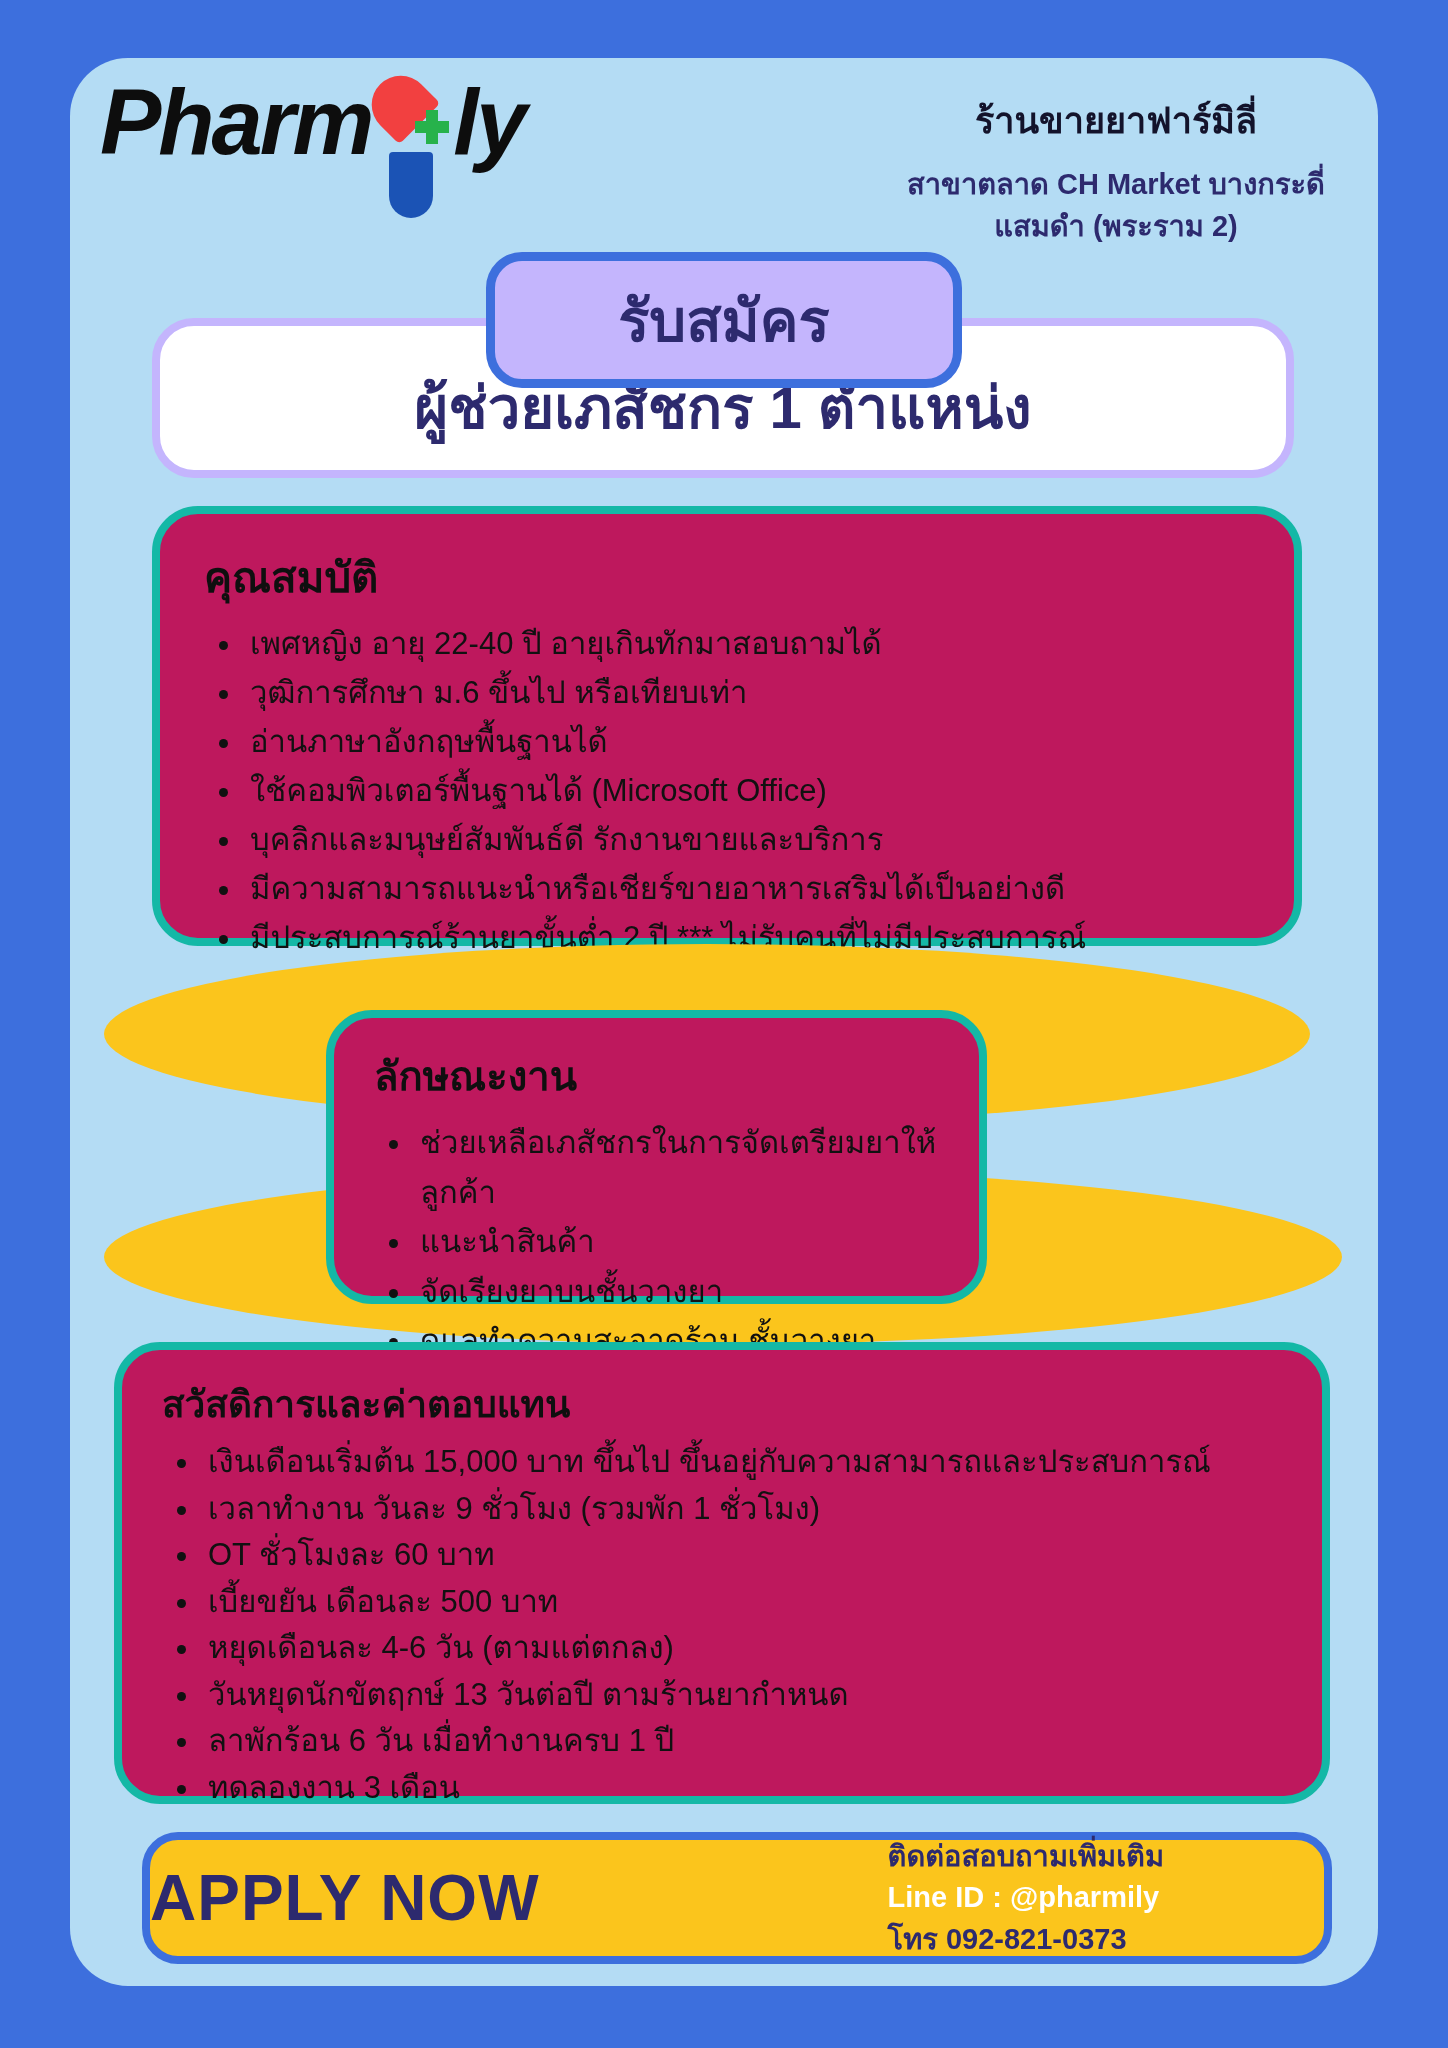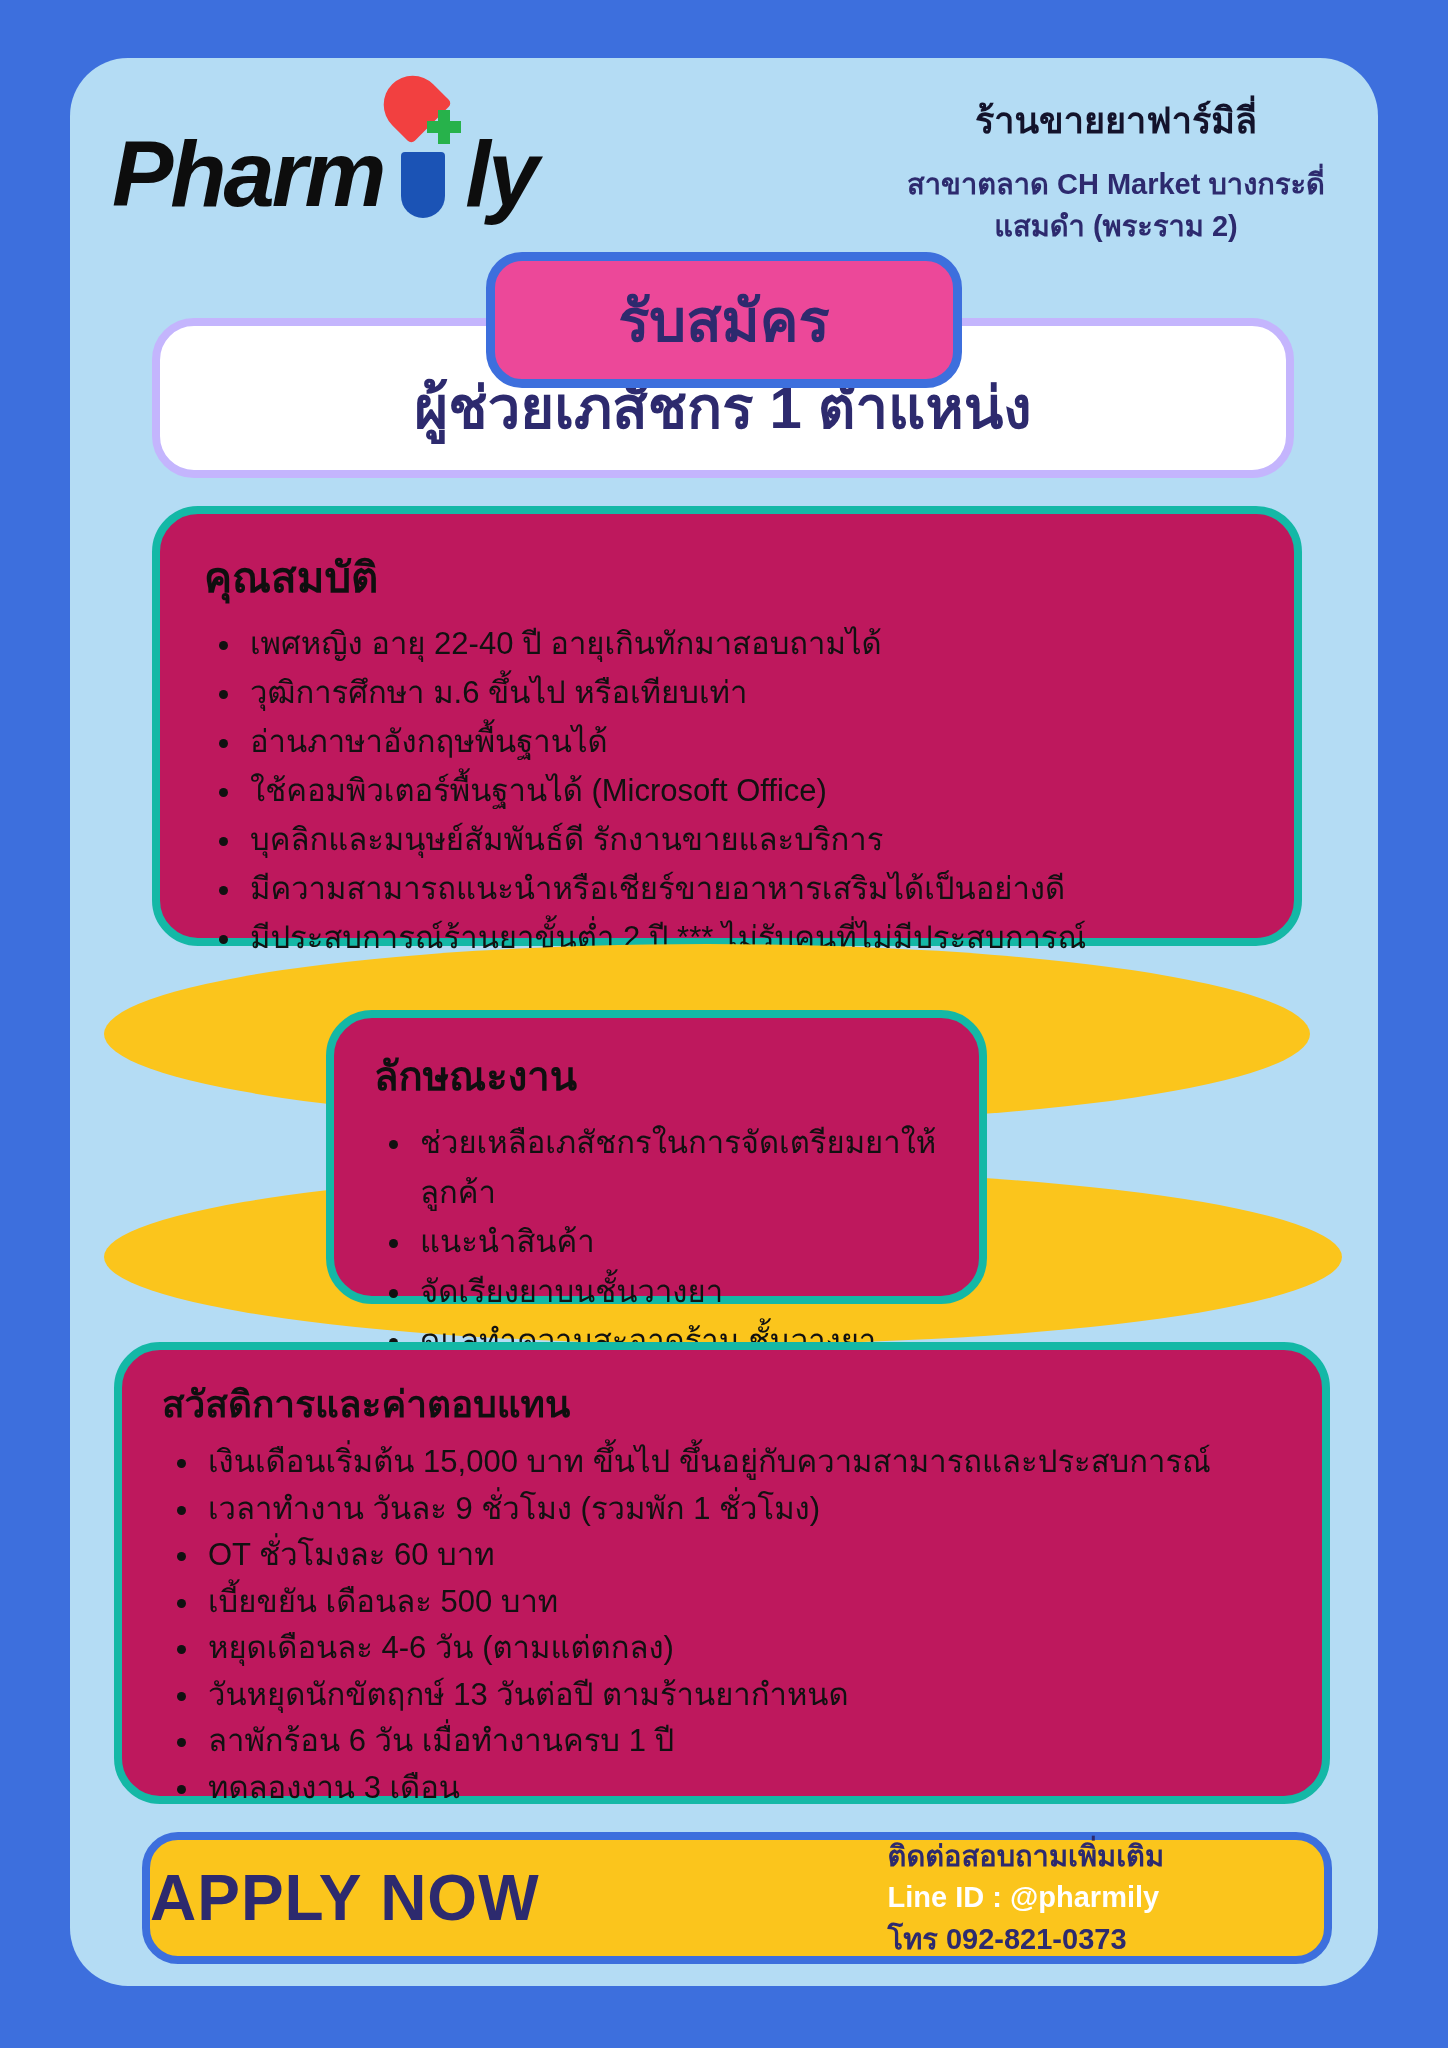--- a/index.html
+++ b/index.html
@@ -9,21 +9,21 @@
     background:#3d6fdd;
     overflow:hidden;
     font-family:"Liberation Sans","DejaVu Sans",sans-serif;
   }
   
   .card{
     position:absolute;left:70px;top:58px;width:1308px;height:1928px;
     background:#b4dcf4;border-radius:58px;
   }
   
-  .logo{position:absolute;left:112px;top:76px;height:150px;display:flex;align-items:flex-end;}
+  .logo{position:absolute;left:100px;top:76px;height:150px;display:flex;align-items:flex-start;}
   .logo-word{
     font-size:92px;font-weight:bold;font-style:italic;
     color:#0d0d0d;letter-spacing:-3px;line-height:1;
     padding-bottom:6px;
   }
   .capsule{position:relative;width:86px;height:150px;margin:0 -2px;}
   .cap-red{
     position:absolute;left:2px;top:0px;width:58px;height:56px;
     background:#f24040;border-radius:29px 29px 5px 5px;
     transform:rotate(-45deg);
@@ -35,21 +35,21 @@
     position:absolute;left:20px;top:76px;width:44px;height:66px;
     background:#1b53b5;border-radius:4px 4px 22px 22px;
   }
   
   .store{position:absolute;right:92px;top:92px;width:480px;text-align:center;}
   .store-name{font-size:36px;font-weight:bold;color:#13132b;margin-bottom:14px;}
   .store-branch{font-size:29px;font-weight:bold;color:#2d2a6e;line-height:1.45;}
   
   .badge{
     position:absolute;left:50%;transform:translateX(-50%);top:252px;
-    width:458px;height:118px;background:#ec4899;
+    width:458px;height:118px;background:#c4b5fd;
     border:9px solid #3d6fdd;border-radius:36px;
     display:flex;align-items:center;justify-content:center;z-index:5;
   }
   .badge-text{font-size:58px;font-weight:bold;color:#2d2a6e;}
   .title-box{
     position:absolute;left:152px;top:318px;width:1142px;height:160px;
     background:#ffffff;border:8px solid #c4b5fd;border-radius:42px;
     z-index:4;box-sizing:border-box;
     display:flex;align-items:flex-end;justify-content:center;
   }

